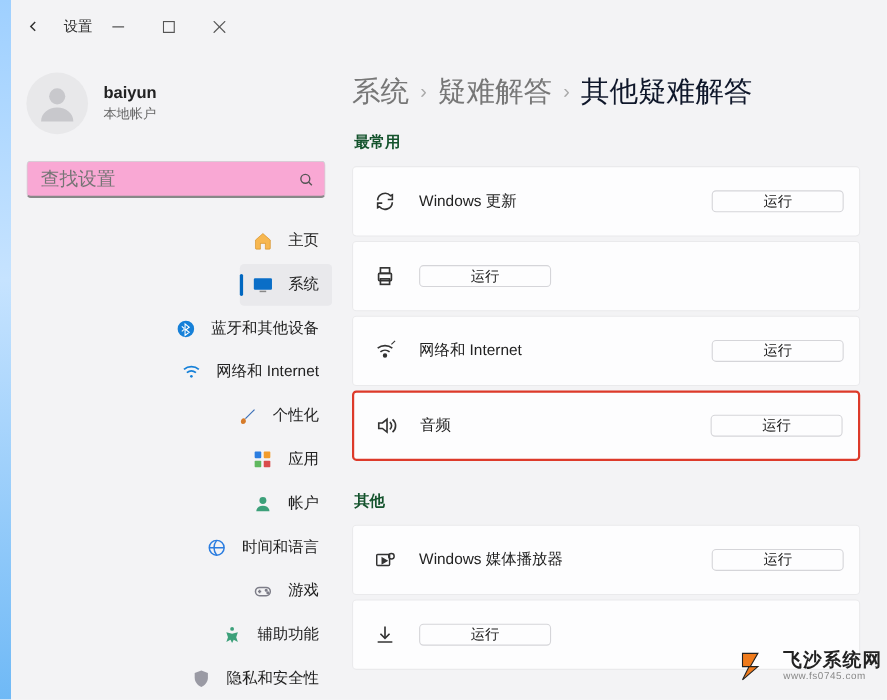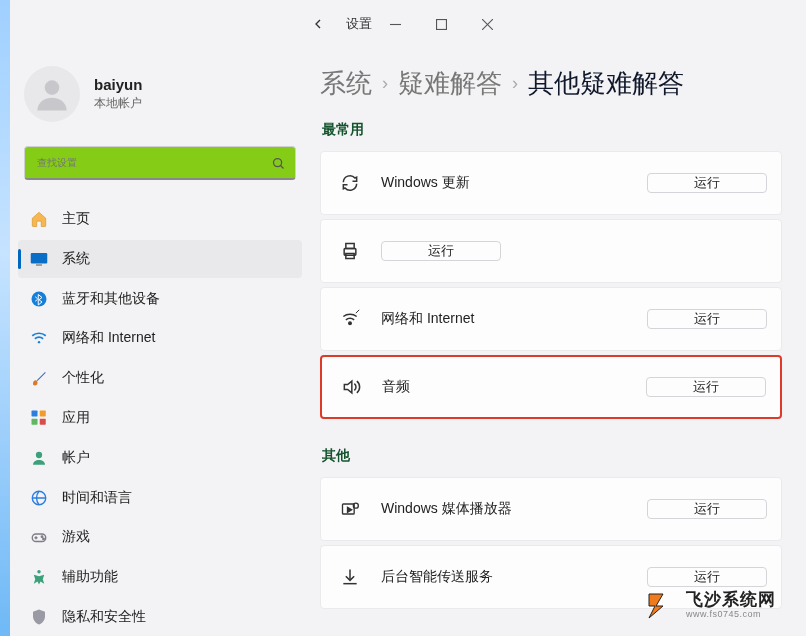--- a/index.html
+++ b/index.html
@@ -1,50 +1,50 @@
 <!DOCTYPE html>
 <html><head>
 <meta charset="utf-8">
 <style>
 * { box-sizing: border-box; margin: 0; padding: 0; }
 body { font-family: "Segoe UI", "Microsoft YaHei", sans-serif; background: #f5f5f7; overflow: hidden; }
 .window { width: 806px; height: 636px; background: #f3f3f5; position: relative; }
-.titlebar { height: 48px; display: flex; align-items: center; justify-content: center; padding: 0 8px 0 20px; }
+.titlebar { height: 48px; display: flex; align-items: center; justify-content: flex-start; padding: 0 8px 0 20px; }
 .titlebar-left { display: flex; align-items: center; gap: 18px; }
 .back-btn { width: 20px; height: 20px; display: flex; align-items: center; justify-content: center; cursor: pointer; }
 .app-title { font-size: 13px; color: #333; }
 .win-controls { display: flex; gap: 0; }
 .win-btn { width: 46px; height: 32px; display: flex; align-items: center; justify-content: center; color: #666; cursor: pointer; }
 .content { display: flex; height: calc(100% - 48px); }
 .sidebar { width: 310px; padding: 12px 8px 0 18px; display: flex; flex-direction: column; }
 .user-row { display: flex; align-items: center; gap: 14px; padding: 6px 6px 14px 6px; }
 .avatar { width: 56px; height: 56px; border-radius: 50%; background: #e8e8ea; display: flex; align-items: center; justify-content: center; }
 .user-info .username { font-size: 15px; font-weight: 600; color: #222; }
 .user-info .usertype { font-size: 12px; color: #666; margin-top: 2px; }
 .search-wrap { position: relative; margin: 10px 6px 14px 6px; }
-.search-input { width: 100%; height: 34px; border: 1px solid #d0d0d4; border-bottom: 2px solid #888; border-radius: 4px; background: #84cc16; padding: 0 36px 0 12px; font-size: 10px; color: #555; }
+.search-input { width: 100%; height: 34px; border: 1px solid #d0d0d4; border-bottom: 2px solid #888; border-radius: 4px; background: #f9a8d4; padding: 0 36px 0 12px; font-size: 17px; color: #555; }
 .search-icon-btn { position: absolute; right: 8px; top: 7px; width: 20px; height: 20px; display: flex; align-items: center; justify-content: center; color: #555; }
-.nav { display: flex; flex-direction: column; gap: 2px; margin-top: 6px; overflow-y: auto; }
+.nav { display: flex; flex-direction: column; gap: 2px; margin-top: 6px; overflow-y: auto; align-items: flex-end; }
 .nav-item { display: flex; align-items: center; gap: 14px; height: 38px; padding: 0 12px; border-radius: 4px; cursor: pointer; position: relative; font-size: 14px; color: #222; }
 .nav-item.active { background: #e9e9ec; }
 .nav-item.active::before { content: ""; position: absolute; left: 0; top: 9px; bottom: 9px; width: 3px; background: #0067c0; border-radius: 2px; }
 .nav-icon { width: 18px; height: 18px; display: flex; align-items: center; justify-content: center; }
 .main { flex: 1; padding: 18px 24px 0 10px; overflow-y: auto; }
 .breadcrumb { display: flex; align-items: center; gap: 10px; font-size: 26px; color: #777; margin-bottom: 20px; }
 .bc-sep { color: #aaa; font-size: 18px; }
 .bc-last { color: #0f172a; font-weight: 400; }
 .section-label { font-size: 14px; font-weight: 600; color: #14532d; margin: 10px 0 12px 2px; }
 .cards { display: flex; flex-direction: column; gap: 4px; }
 .card { background: #fdfdfe; border: 1px solid #eaeaec; border-radius: 4px; height: 64px; display: flex; align-items: center; padding: 0 14px 0 18px; gap: 20px; }
 .card.highlight { border: 2.5px solid #dd3a2a; }
 .card-icon { width: 22px; height: 22px; display: flex; align-items: center; justify-content: center; color: #333; }
 .card-label { flex: 1; font-size: 14px; color: #222; }
 .run-btn { height: 20px; min-width: 120px; background: #fdfdfe; border: 1px solid #d5d5d9; border-radius: 4px; font-size: 13px; color: #222; cursor: pointer; }
 .sb { position: absolute; left: 0; top: 0; bottom: 0; width: 10px; background: linear-gradient(to bottom, #9fd0ff 0%, #c6e3ff 40%, #6fb9f6 100%); }
-.watermark { position: absolute; right: 30px; bottom: 16px; display: flex; align-items: center; gap: 20px; }
+.watermark { position: absolute; right: 4px; bottom: 16px; display: flex; align-items: center; gap: 20px; }
 .wm-logo { width: 20px; height: 28px; }
 .wm-text { display: flex; flex-direction: column; line-height: 1.1; }
 .wm-big { font-size: 17px; font-weight: 700; color: #222; letter-spacing: 1px; }
 .wm-small { font-size: 9px; color: #888; letter-spacing: 0.5px; }
 </style>
 </head>
 <body>
 
 <div class="window">
   <div class="sb"></div>
@@ -279,21 +279,20 @@
           <button class="run-btn">运行</button>
         </div>
         <div class="card">
           <span class="card-icon">
               <svg width="20" height="20" viewBox="0 0 24 24" fill="none" stroke="#333" stroke-width="1.8">
                 <path d="M12 3v12"></path>
                 <path d="M7 11l5 5 5-5"></path>
                 <path d="M4 20h16"></path>
               </svg>
             </span>
-          <span class="card-label">后台智能传送服务</span>
           <button class="run-btn">运行</button>
         </div>
       </div>
     </div>
   </div>
 
   <div class="watermark">
     <svg class="wm-logo" viewBox="0 0 20 28">
         <path d="M3 2L17 2 10 14 17 14 3 26 9 14 3 14z" fill="#f07b1c" stroke="#222" stroke-width="1"></path>
       </svg>

